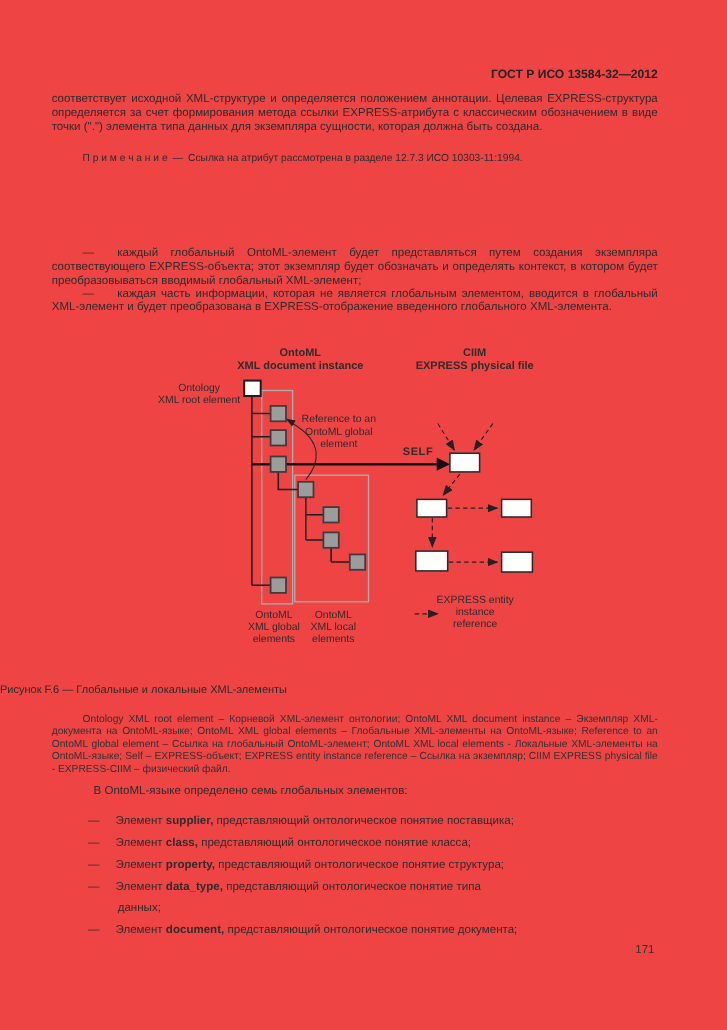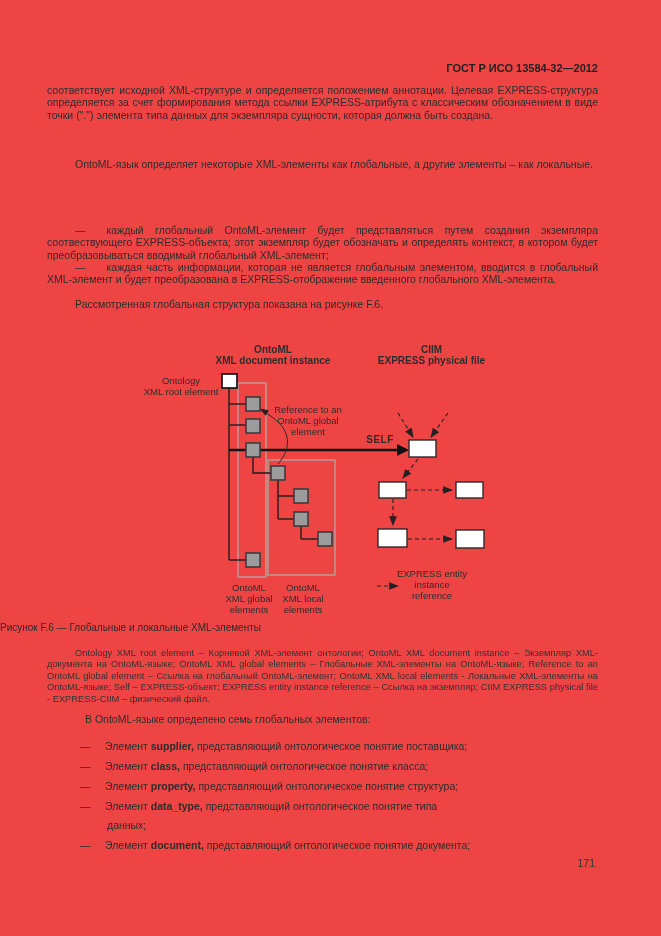--- a/index.html
+++ b/index.html
@@ -18,21 +18,21 @@
   .caption{left:0;width:661px;text-align:left;font-size:10px;color:#2b2b2b;}
   .intro{font-size:10.5px;text-indent:38px;}
   .list{font-size:10.5px;line-height:12.5px;}
   .list-item{position:relative;padding-left:58px;margin-bottom:7.5px;}
   .list-item .dash{position:absolute;left:33px;top:0;}
   .list-item b{font-weight:bold;text-align:right;}
   .wrap2{display:block;margin-top:6px;margin-left:2px;}
   .pagenum{right:66px;top:857px;font-size:10.5px;color:#333;text-align:right;}
 
   
-  .diagram{left:0;top:342px;width:661px;height:278px;}
+  .diagram{left:0;top:314px;width:661px;height:278px;}
   .diagram svg{position:absolute;left:0;top:0;}
   .dlabel{position:absolute;text-align:center;color:#2d2d2d;}
   .dtitle{font-weight:bold;font-size:10px;line-height:11px;}
   .dsmall{font-size:9.5px;line-height:11px;}
   .dself{font-weight:bold;font-size:10px;letter-spacing:0.5px;text-align:center;}
 
   .box{fill:none;stroke:#adadad;stroke-width:1.2;}
   .node{fill:#9c9c9c;stroke:#3c3c3c;stroke-width:1.6;}
   .wnode{fill:#ffffff;stroke:#1d1d1d;stroke-width:1.8;}
   .ln{stroke:#1d1d1d;stroke-width:1.4;fill:none;}
@@ -42,24 +42,23 @@
   .erect{fill:#ffffff;stroke:#2a2a2a;stroke-width:1.4;}
 </style>
 </head>
 <body>
 
 <div class="page">
 
   <div class="abs col running-head">ГОСТ Р ИСО 13584-32—2012</div>
 
   <div class="abs col para" style="top:84px;">соответствует исходной XML-структуре и определяется положением аннотации. Целевая EXPRESS-структура определяется за счет формирования метода ссылки EXPRESS-атрибута с классическим обозначением в виде точки (".") элемента типа данных для экземпляра сущности, которая должна быть создана.</div>
-  <div class="abs col para ind" style="top:158px;">OntoML-язык определяет некоторые XML-элементы как глобальные, а другие элементы – как локальные.</div>
+  <div class="abs col note" style="top:138px;">П р и м е ч а н и е — Ссылка на атрибут рассмотрена в разделе 12.7.3 ИСО 10303-11:1994.</div>
   <div class="abs col para ind" style="top:224px;">—  каждый глобальный OntoML-элемент будет представляться путем создания экземпляра соотвествующего EXPRESS-объекта; этот экземпляр будет обозначать и определять контекст, в котором будет преобразовываться вводимый глобальный XML-элемент;</div>
   <div class="abs col para ind" style="top:261px;">—  каждая часть информации, которая не является глобальным элементом, вводится в глобальный XML-элемент и будет преобразована в EXPRESS-отображение введенного глобального XML-элемента.</div>
-  <div class="abs col para ind" style="top:298px;">Рассмотренная глобальная структура показана на рисунке F.6.</div>
 
   <div class="abs diagram">
 
     <svg width="661" height="278" viewBox="0 0 661 278">
       <defs>
         <marker id="ah" markerWidth="9" markerHeight="7" refX="8" refY="3.5" orient="auto">
           <polygon points="0,0 9,3.5 0,7" fill="#222"></polygon>
         </marker>
       </defs>
 

